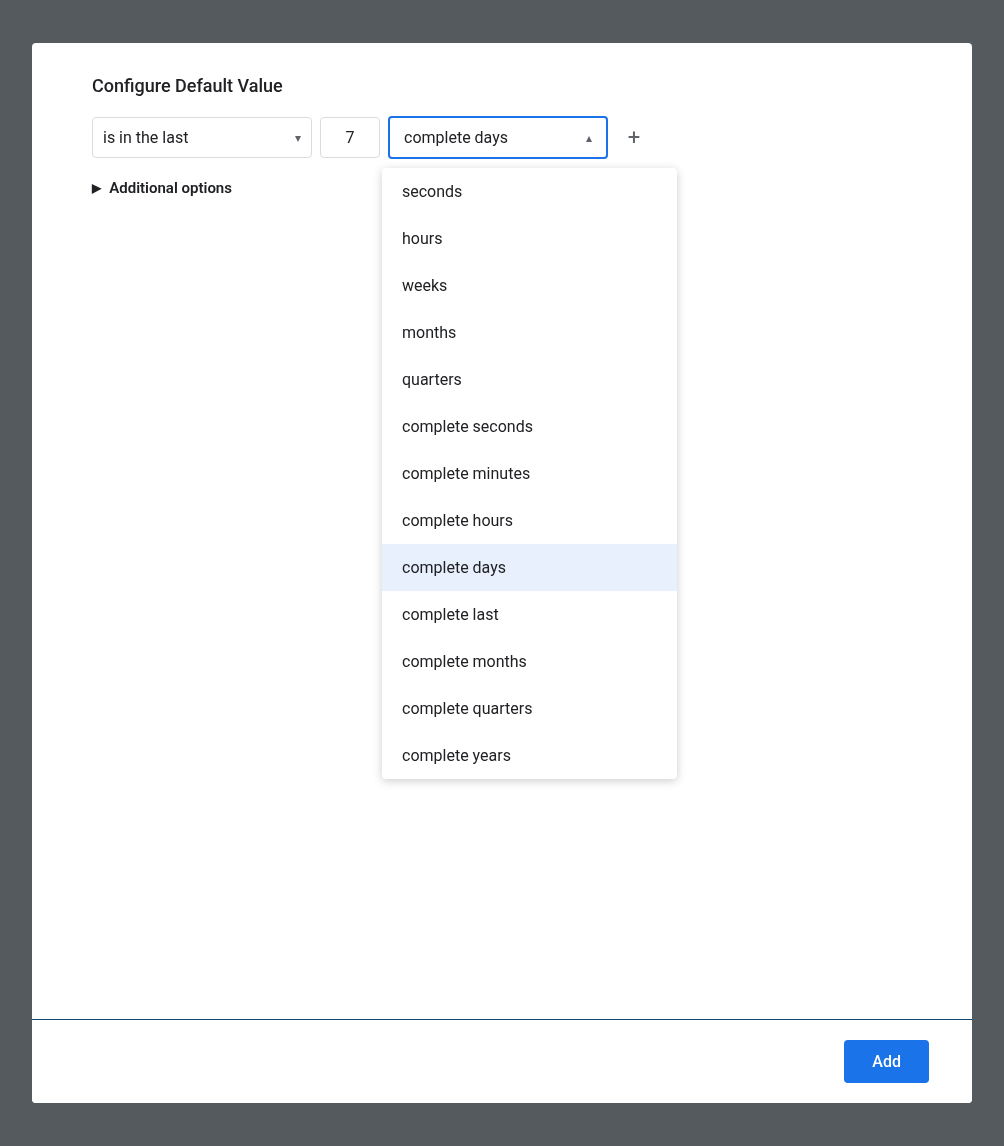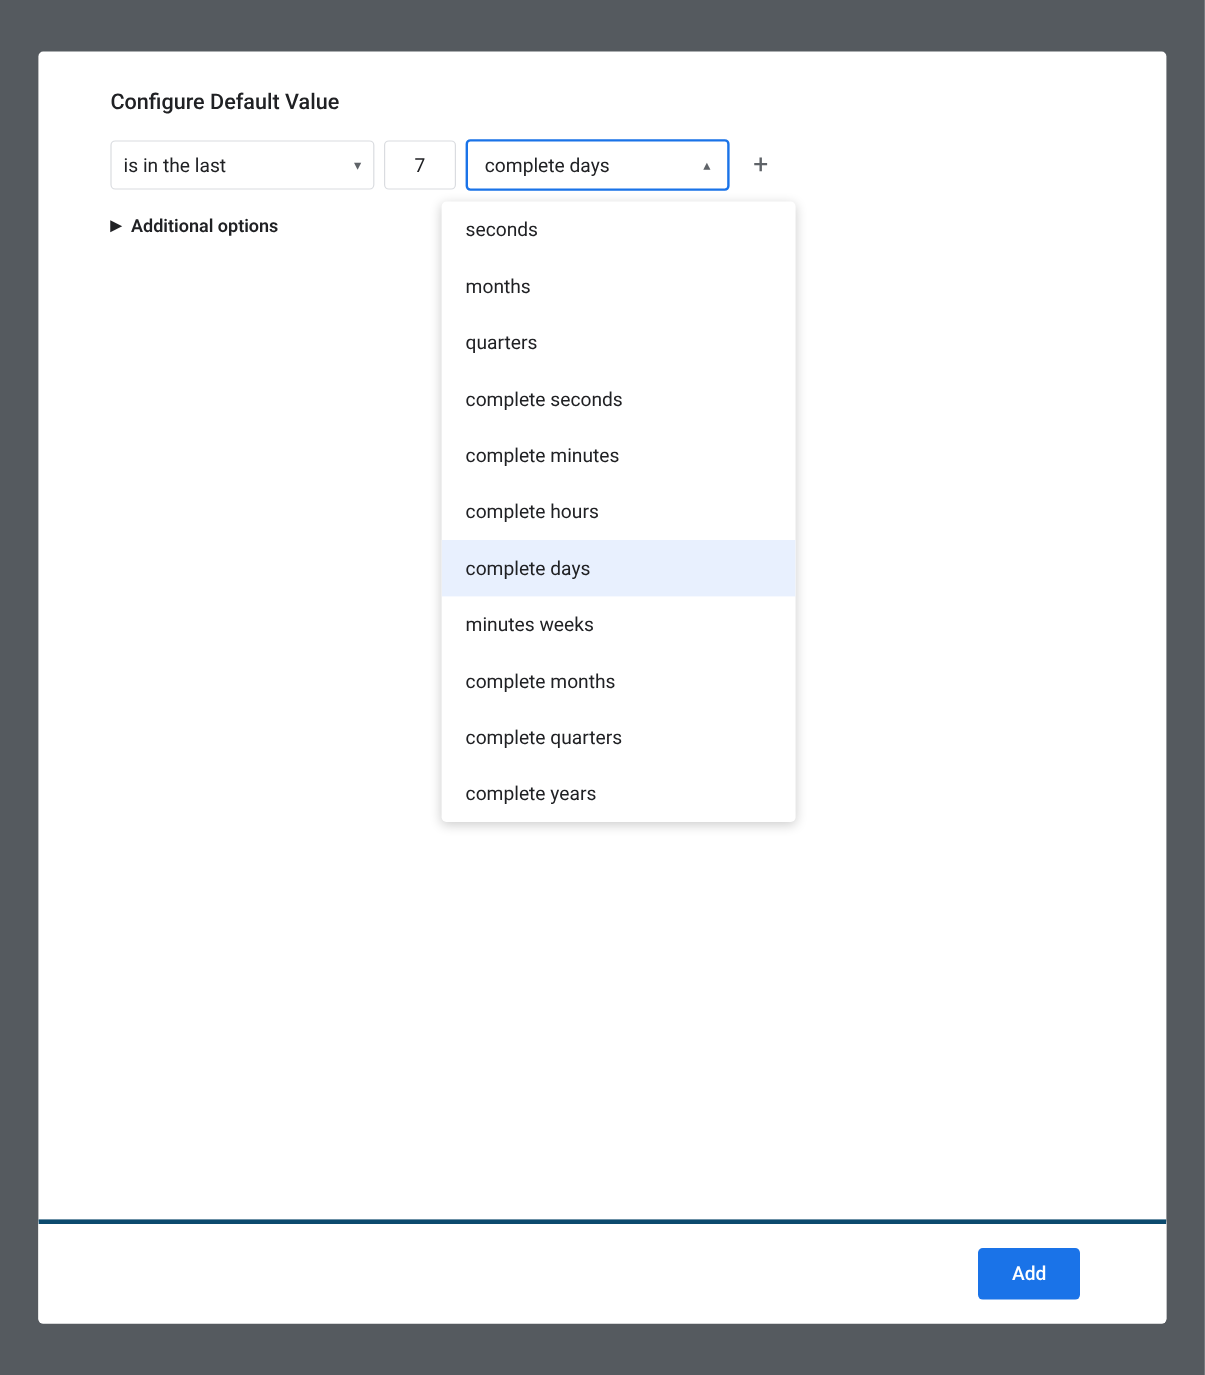--- a/index.html
+++ b/index.html
@@ -120,21 +120,21 @@
 
     .additional-options .arrow {
       font-size: 12px;
       color: #202124;
     }
 
     
     .dropdown-list {
       position: absolute;
       top: 52px;
-      left: 276px;
+      left: 290px;
       width: 295px;
       background: #fff;
       border-radius: 4px;
       box-shadow: 0 2px 10px rgba(0,0,0,0.2);
       z-index: 100;
       overflow-y: auto;
       max-height: 900px;
     }
 
     .dropdown-item {
@@ -149,22 +149,22 @@
       background: #e8f0fe;
       color: #202124;
     }
 
     
     .bottom-section {
       position: absolute;
       bottom: 0;
       left: 0;
       right: 0;
-      border-top: 4px solid #0c4a6e;
-      padding: 20px 72px;
+      border-top: 1px solid #0c4a6e;
+      padding: 20px 43px;
       display: flex;
       justify-content: flex-end;
       background: #fff;
       border-radius: 0 0 4px 4px;
     }
 
     .add-btn {
       background: #1a73e8;
       color: #fff;
       border: none;
@@ -193,27 +193,29 @@
 
     <div class="unit-dropdown-trigger" style="position:relative;">
       <span>complete days</span>
       <span class="chevron-up">▴</span>
     </div>
 
     <button class="add-icon-btn">+</button>
 
     <div class="dropdown-list">
     <div class="dropdown-item">seconds</div>
+        <div class="dropdown-item">hours</div>
+        <div class="dropdown-item">weeks</div>
         <div class="dropdown-item">months</div>
         <div class="dropdown-item">quarters</div>
         <div class="dropdown-item">complete seconds</div>
         <div class="dropdown-item">complete minutes</div>
         <div class="dropdown-item">complete hours</div>
         <div class="dropdown-item selected">complete days</div>
-        <div class="dropdown-item">minutes weeks</div>
+        <div class="dropdown-item">complete last</div>
         <div class="dropdown-item">complete months</div>
         <div class="dropdown-item">complete quarters</div>
         <div class="dropdown-item">complete years</div>
       </div>
 
   </div>
 
   <div class="additional-options">
     <span class="arrow">▶</span>
     <span>Additional options</span>

